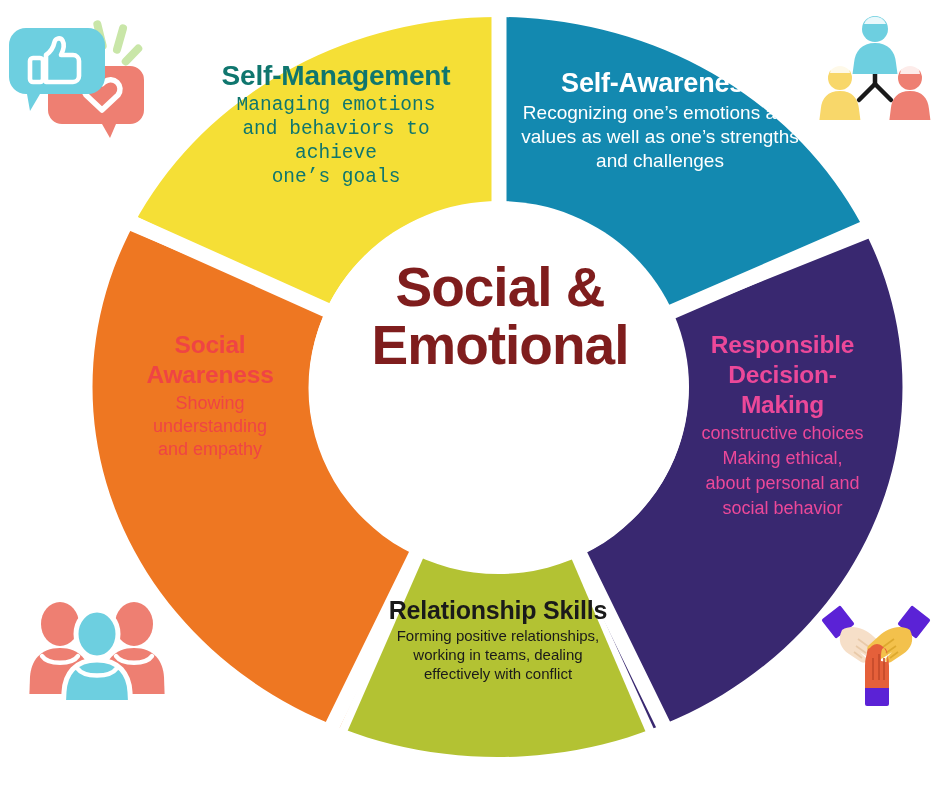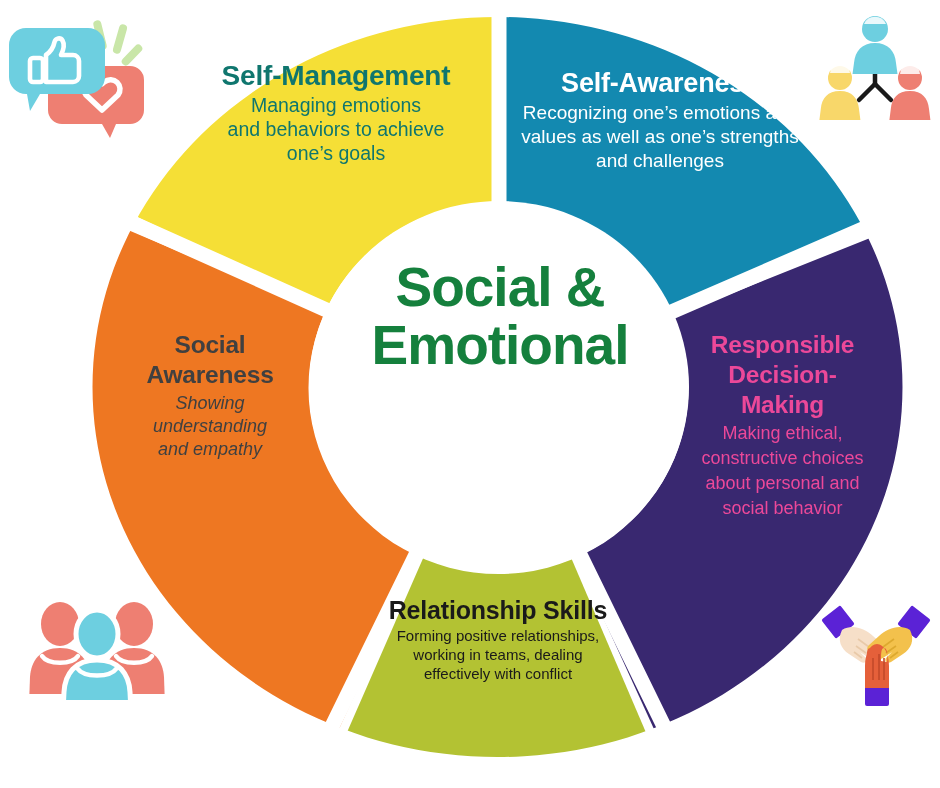--- a/index.html
+++ b/index.html
@@ -43,21 +43,21 @@
     font-weight: normal;
   }
   
   #txt-self-management {
     left: 196px;
     top: 60px;
     width: 280px;
     color: #0f766e;
   }
   #txt-self-management .seg-title { font-size: 28px; }
-  #txt-self-management .seg-desc  { font-size: 19.5px; line-height: 1.22; }
+  #txt-self-management .seg-desc  { font-size: 19.5px; line-height: 1.22; font-family: Liberation Mono, monospace; }
 
   
   #txt-self-awareness {
     left: 510px;
     top: 68px;
     width: 300px;
     color: #ffffff;
   }
   #txt-self-awareness .seg-title { font-size: 27px; }
   #txt-self-awareness .seg-desc  { font-size: 19px; line-height: 1.25; }
@@ -80,36 +80,36 @@
     color: #1a1a1a;
   }
   #txt-relationship-skills .seg-title { font-size: 25px; }
   #txt-relationship-skills .seg-desc  { font-size: 15px; line-height: 1.26; }
 
   
   #txt-social-awareness {
     left: 124px;
     top: 332px;
     width: 172px;
-    color: #404040;
+    color: #ef4444;
   }
   #txt-social-awareness .seg-title { font-size: 24.5px; line-height: 1.1; }
-  #txt-social-awareness .seg-desc  { font-size: 18px; line-height: 1.28; margin-top: 0; font-style: italic; }
+  #txt-social-awareness .seg-desc  { font-size: 18px; line-height: 1.28; margin-top: 0; }
 
   
   #center-title {
     position: absolute;
     left: 330px;
     top: 258px;
     width: 340px;
     text-align: center;
     font-size: 55px;
     font-weight: bold;
     line-height: 1.06;
-    color: #15803d;
+    color: #7f1d1d;
     letter-spacing: -1px;
   }
   #center-title .ln { display: block; }
 
   
   .corner-icon { position: absolute; }
   #icon-feedback   { left: 4px;   top: 6px;   width: 142px; height: 132px; }
   #icon-network    { left: 814px; top: 12px;  width: 122px; height: 112px; }
   #icon-team       { left: 22px;  top: 594px; width: 150px; height: 106px; }
   #icon-handshake  { left: 818px; top: 596px; width: 118px; height: 114px; }
@@ -172,22 +172,22 @@
     <span class="seg-title">Self-Awareness</span>
     <span class="seg-desc">Recognizing one’s emotions and</span>
     <span class="seg-desc">values as well as one’s strengths</span>
     <span class="seg-desc">and challenges</span>
   </div>
 
   <div class="seg-text" id="txt-decision-making">
     <span class="seg-title">Responsible</span>
     <span class="seg-title">Decision-</span>
     <span class="seg-title">Making</span>
+    <span class="seg-desc">constructive choices</span>
     <span class="seg-desc">Making ethical,</span>
-    <span class="seg-desc">constructive choices</span>
     <span class="seg-desc">about personal and</span>
     <span class="seg-desc">social behavior</span>
   </div>
 
   <div class="seg-text" id="txt-relationship-skills">
     <span class="seg-title">Relationship Skills</span>
     <span class="seg-desc">Forming positive relationships,</span>
     <span class="seg-desc">working in teams, dealing</span>
     <span class="seg-desc">effectively with conflict</span>
   </div>

